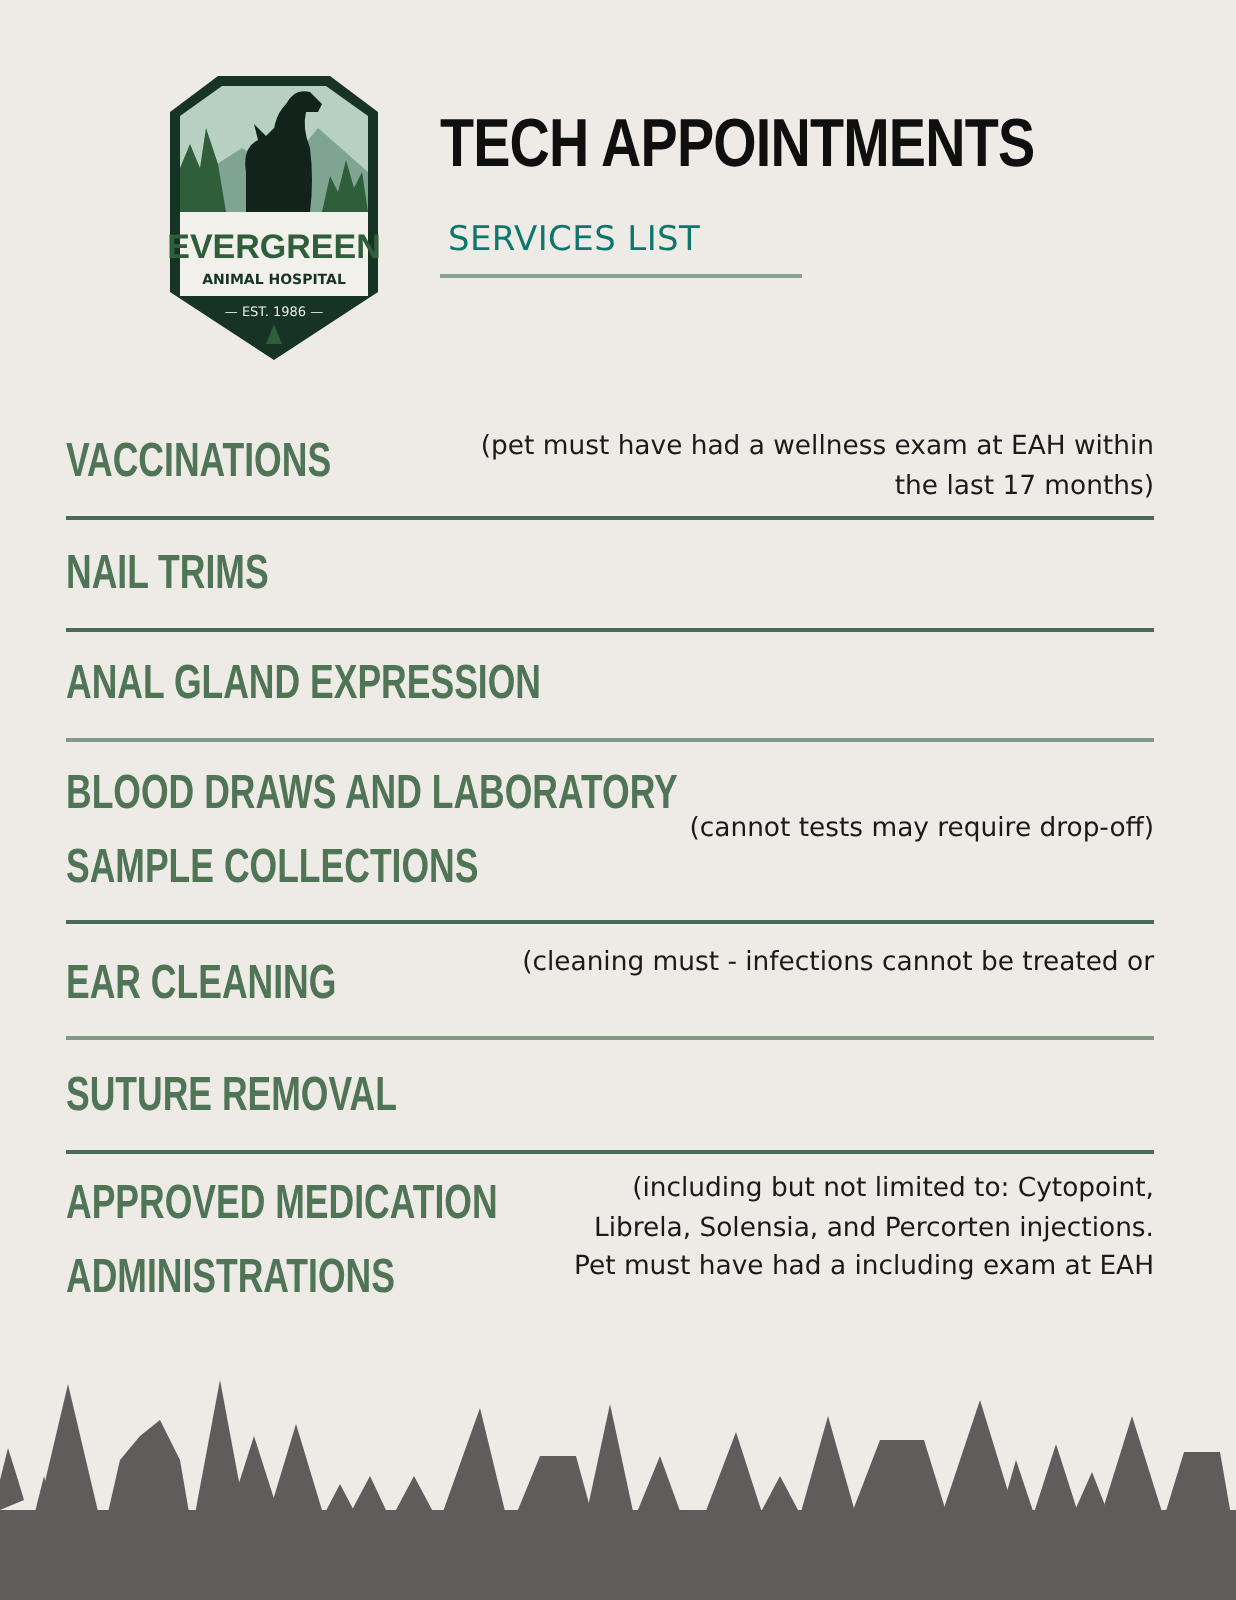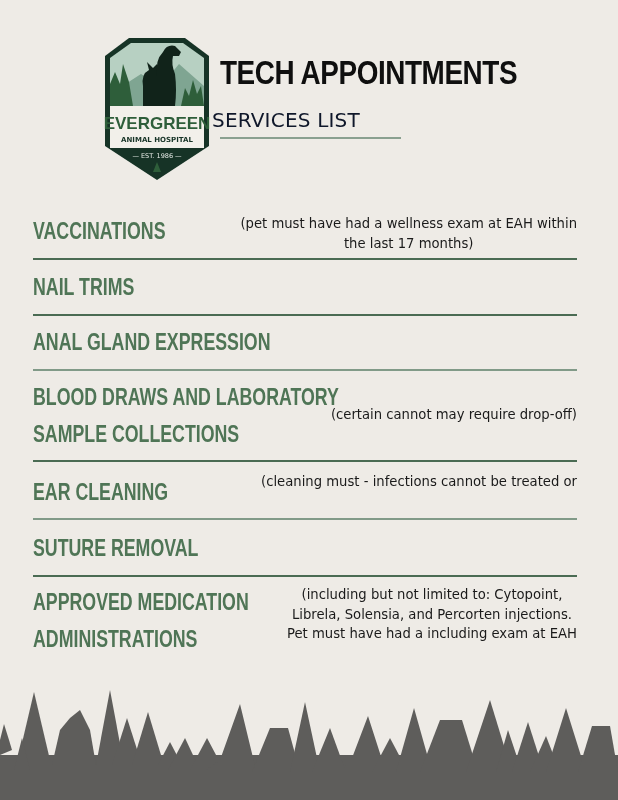--- a/index.html
+++ b/index.html
@@ -1,23 +1,23 @@
 <!DOCTYPE html>
 <html><head>
 <meta charset="utf-8">
 <style>
   html,body{margin:0;padding:0;}
   body{width:618px;height:800px;background:#eeebe6;position:relative;overflow:hidden;font-family:"DejaVu Sans",sans-serif;}
-  .logo{position:absolute;left:81px;top:34px;width:112px;height:148px;margin-left:20px;}
+  .logo{position:absolute;left:81px;top:34px;width:112px;height:148px;}
   .title{position:absolute;left:220px;top:52px;font-family:"Liberation Sans",sans-serif;font-weight:bold;font-size:34px;letter-spacing:-0.5px;color:#0f0f0f;transform:scaleX(0.82);transform-origin:left top;white-space:nowrap;line-height:40px;}
-  .subtitle{position:absolute;left:212px;top:108px;font-family:"DejaVu Sans",sans-serif;font-size:20px;color:#0f172a;letter-spacing:0.2px;line-height:24px;}
+  .subtitle{position:absolute;left:224px;top:108px;font-family:"DejaVu Sans",sans-serif;font-size:17px;color:#0f766e;letter-spacing:0.2px;line-height:24px;}
   .subline{position:absolute;left:220px;top:137px;width:181px;height:2px;background:#8aa090;}
   .row{position:absolute;left:33px;width:544px;}
   .svc{position:absolute;left:0;font-family:"Liberation Sans",sans-serif;font-weight:bold;color:#4f7556;font-size:24px;line-height:37px;transform:scaleX(0.74);transform-origin:left top;white-space:nowrap;}
-  .note{position:absolute;right:0;text-align:center;font-size:13.2px;line-height:19.5px;color:#1a1a1a;white-space:nowrap;}
+  .note{position:absolute;right:0;text-align:right;font-size:13.2px;line-height:19.5px;color:#1a1a1a;white-space:nowrap;}
   .divider{position:absolute;left:33px;width:544px;height:2px;background:#4a6b53;}
   .divider.light{background:#819a88;}
   .trees{position:absolute;left:0;bottom:0;width:618px;height:120px;}
 </style>
 </head>
 <body>
 
 <div class="logo">
   <svg width="112" height="148" viewBox="0 0 112 148">
     <path d="M4 22 L28 4 L84 4 L108 22 L108 112 L56 146 L4 112 Z" fill="#163326"></path>
@@ -55,21 +55,21 @@
 
 <div class="row" style="top:0">
   <div class="svc" style="top:323px">ANAL GLAND EXPRESSION</div>
 </div>
 <div class="divider light" style="top:369px"></div>
 
 <div class="row" style="top:0">
   <div class="svc" style="top:378px">BLOOD DRAWS AND LABORATORY</div>
   <div class="svc" style="top:415px">SAMPLE COLLECTIONS</div>
   <div class="note" style="top:405px">
-    <div>(certain cannot may require drop-off)</div>
+    <div>(cannot tests may require drop-off)</div>
   </div>
 </div>
 <div class="divider" style="top:460px"></div>
 
 <div class="row" style="top:0">
   <div class="svc" style="top:473px">EAR CLEANING</div>
   <div class="note" style="top:472px">
     <div>(cleaning must - infections cannot be treated or</div>
   </div>
 </div>

